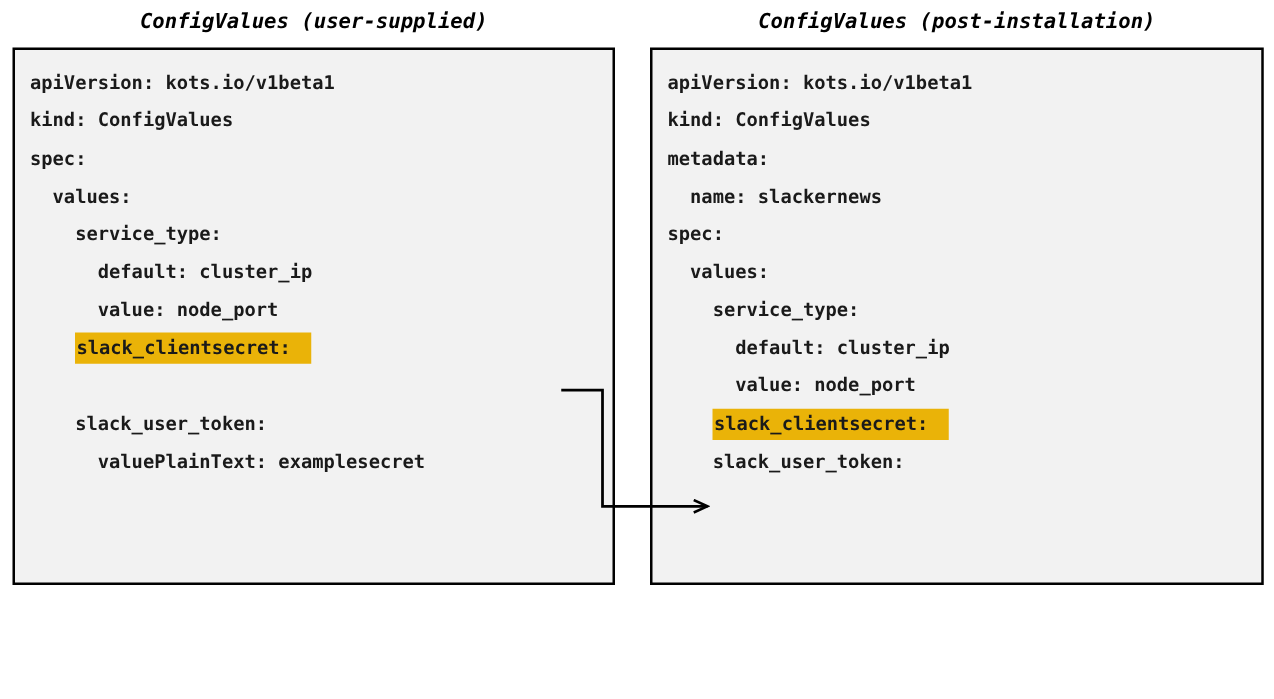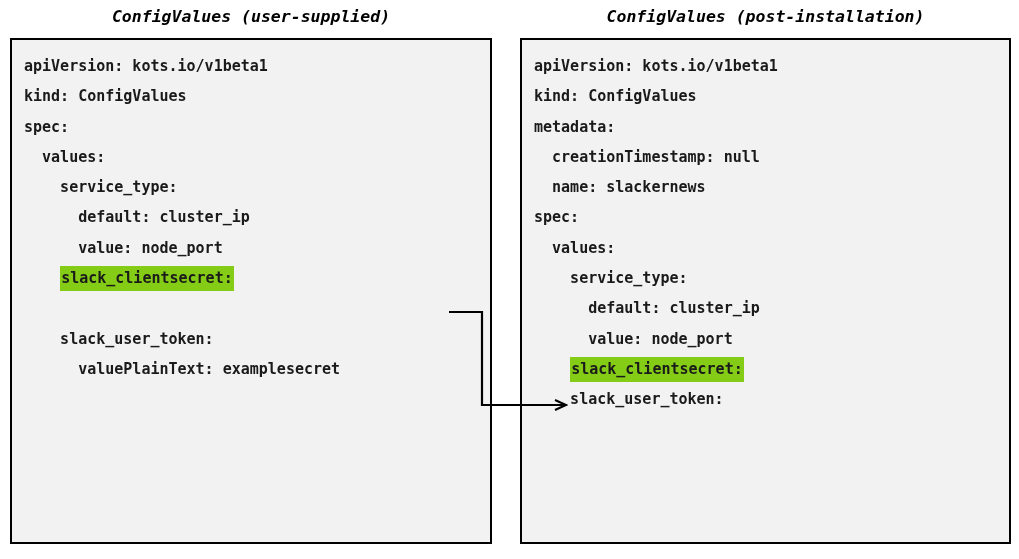--- a/index.html
+++ b/index.html
@@ -34,21 +34,21 @@
     line-height: 22px;
     font-style: italic;
   }
   #title-left  { left: 10px;  width: 482px; }
   #title-right { left: 520px; width: 491px; }
 
   
   .panel {
     position: absolute;
     top: 38px;
-    height: 506px;
+    height: 430px;
     background: #f2f2f2;
     border: 2px solid #000000;
     box-sizing: border-box;
     overflow: hidden;
   }
   #panel-left  { left: 10px;  width: 482px; }
   #panel-right { left: 520px; width: 491px; }
 
   .code-block {
     position: absolute;
@@ -69,22 +69,22 @@
     white-space: pre;
     padding-left: 12px;
   }
 
   .code-line .seg {
     display: inline;
     white-space: pre;
   }
 
   .code-line .hl {
-    background: #84cc16;
-    padding: 3px 1px 4px 1px;
+    background: #eab308;
+    padding: 3px 16px 4px 1px;
     box-decoration-break: clone;
     -webkit-box-decoration-break: clone;
   }
 
   
   #connector {
     position: absolute;
     left: 0;
     top: 0;
     width: 1019px;
@@ -115,21 +115,20 @@
       </div>
   </div>
 
   <div class="panel-title" id="title-right">ConfigValues (post-installation)</div>
 
   <div class="panel" id="panel-right">
     <div class="code-block" id="code-right">
         <span class="code-line">apiVersion: kots.io/v1beta1</span>
         <span class="code-line">kind: ConfigValues</span>
         <span class="code-line">metadata:</span>
-        <span class="code-line">  creationTimestamp: null</span>
         <span class="code-line">  name: slackernews</span>
         <span class="code-line">spec:</span>
         <span class="code-line">  values:</span>
         <span class="code-line">    service_type:</span>
         <span class="code-line">      default: cluster_ip</span>
         <span class="code-line">      value: node_port</span>
         <span class="code-line"><span class="seg">    </span><span class="seg hl">slack_clientsecret:</span></span>
         <span class="code-line">    slack_user_token:</span>
       </div>
   </div>

